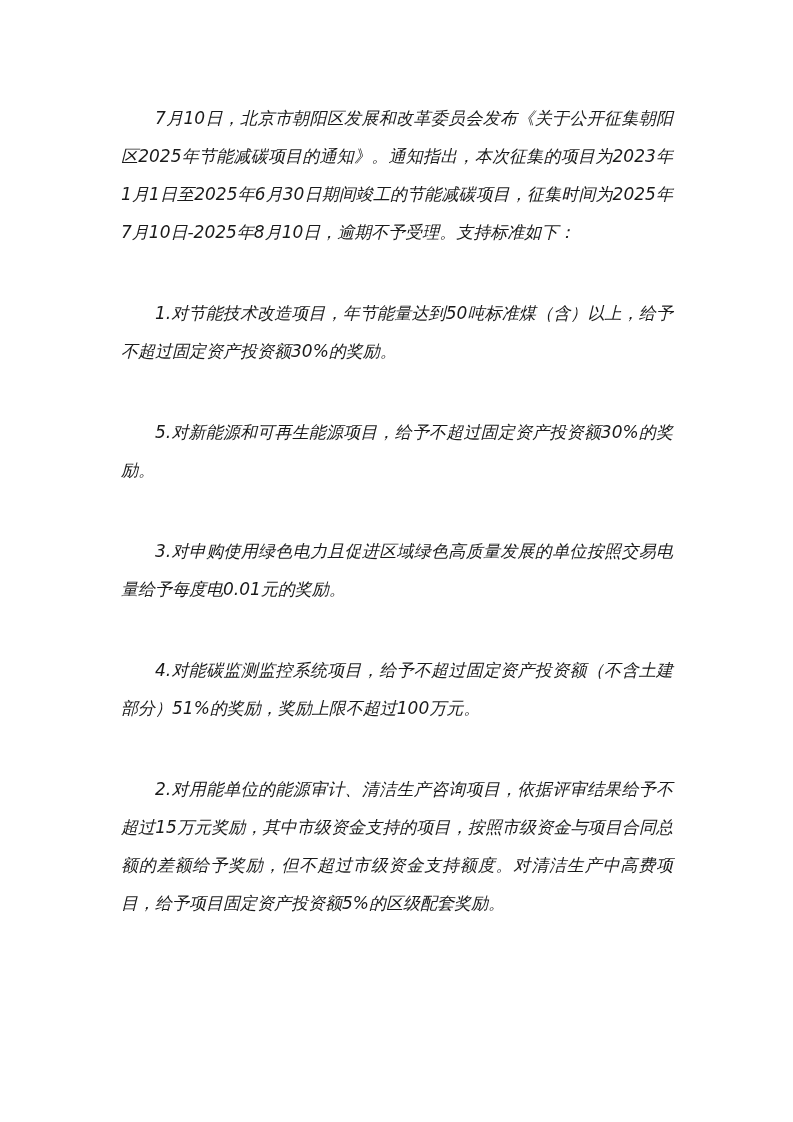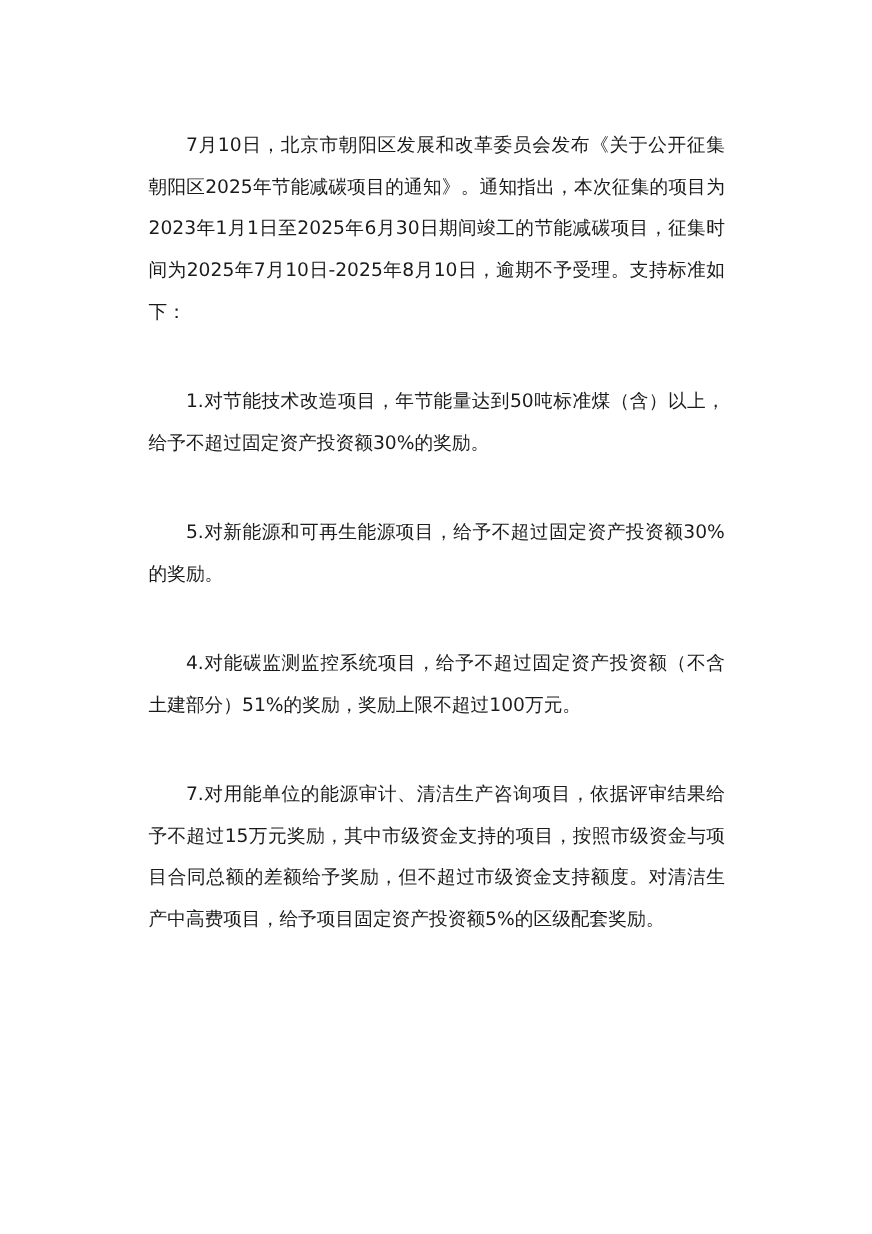--- a/index.html
+++ b/index.html
@@ -19,32 +19,34 @@
       top: 97px;
       width: 556px;
       color: #1a1a1a;
       font-family: "DejaVu Sans", "Liberation Sans", sans-serif;
       font-size: 17px;
       line-height: 38px;
       text-align: justify;
       text-justify: inter-character;
     }
     .para {
-      margin: 16px;
+      margin: 2px;
       text-indent: 34px;
+      font-style: italic;
     }
     .para + .para {
       margin-top: 43px;
     }
     .intro {
       margin-bottom: 43px;
     }
   </style>
 </head>
 <body>
 
 <div class="page">
   <p class="para intro">7月10日，北京市朝阳区发展和改革委员会发布《关于公开征集朝阳区2025年节能减碳项目的通知》。通知指出，本次征集的项目为2023年1月1日至2025年6月30日期间竣工的节能减碳项目，征集时间为2025年7月10日-2025年8月10日，逾期不予受理。支持标准如下：</p>
   <p class="para">1.对节能技术改造项目，年节能量达到50吨标准煤（含）以上，给予不超过固定资产投资额30%的奖励。</p>
   <p class="para">5.对新能源和可再生能源项目，给予不超过固定资产投资额30%的奖励。</p>
+  <p class="para">3.对申购使用绿色电力且促进区域绿色高质量发展的单位按照交易电量给予每度电0.01元的奖励。</p>
   <p class="para">4.对能碳监测监控系统项目，给予不超过固定资产投资额（不含土建部分）51%的奖励，奖励上限不超过100万元。</p>
-  <p class="para">7.对用能单位的能源审计、清洁生产咨询项目，依据评审结果给予不超过15万元奖励，其中市级资金支持的项目，按照市级资金与项目合同总额的差额给予奖励，但不超过市级资金支持额度。对清洁生产中高费项目，给予项目固定资产投资额5%的区级配套奖励。</p>
+  <p class="para">2.对用能单位的能源审计、清洁生产咨询项目，依据评审结果给予不超过15万元奖励，其中市级资金支持的项目，按照市级资金与项目合同总额的差额给予奖励，但不超过市级资金支持额度。对清洁生产中高费项目，给予项目固定资产投资额5%的区级配套奖励。</p>
 </div>
 
 </body></html>

